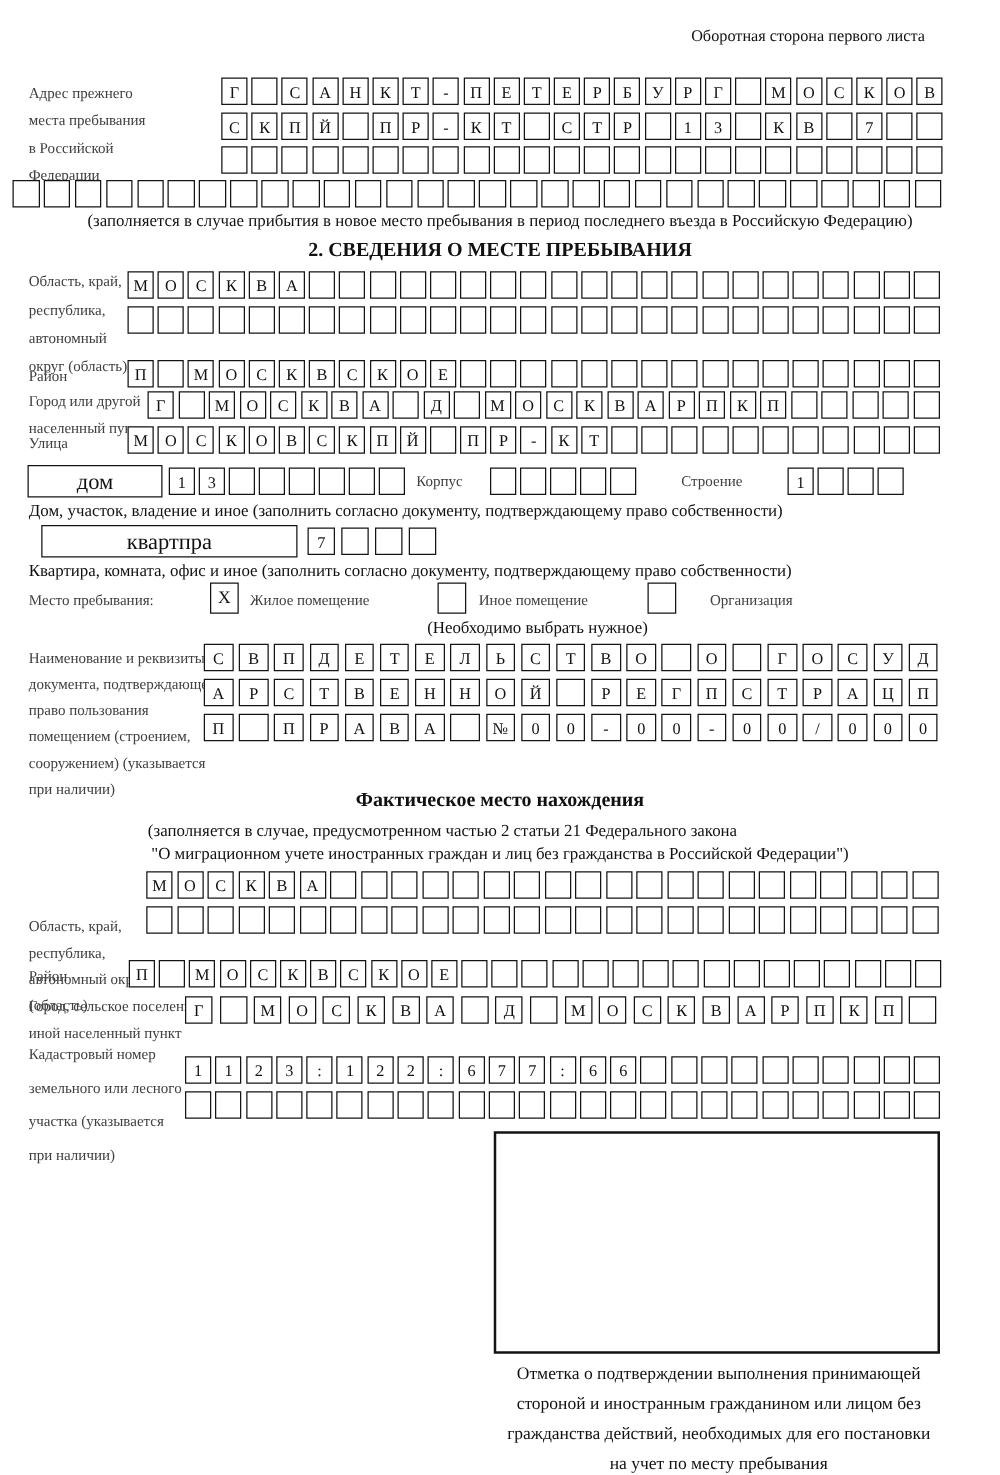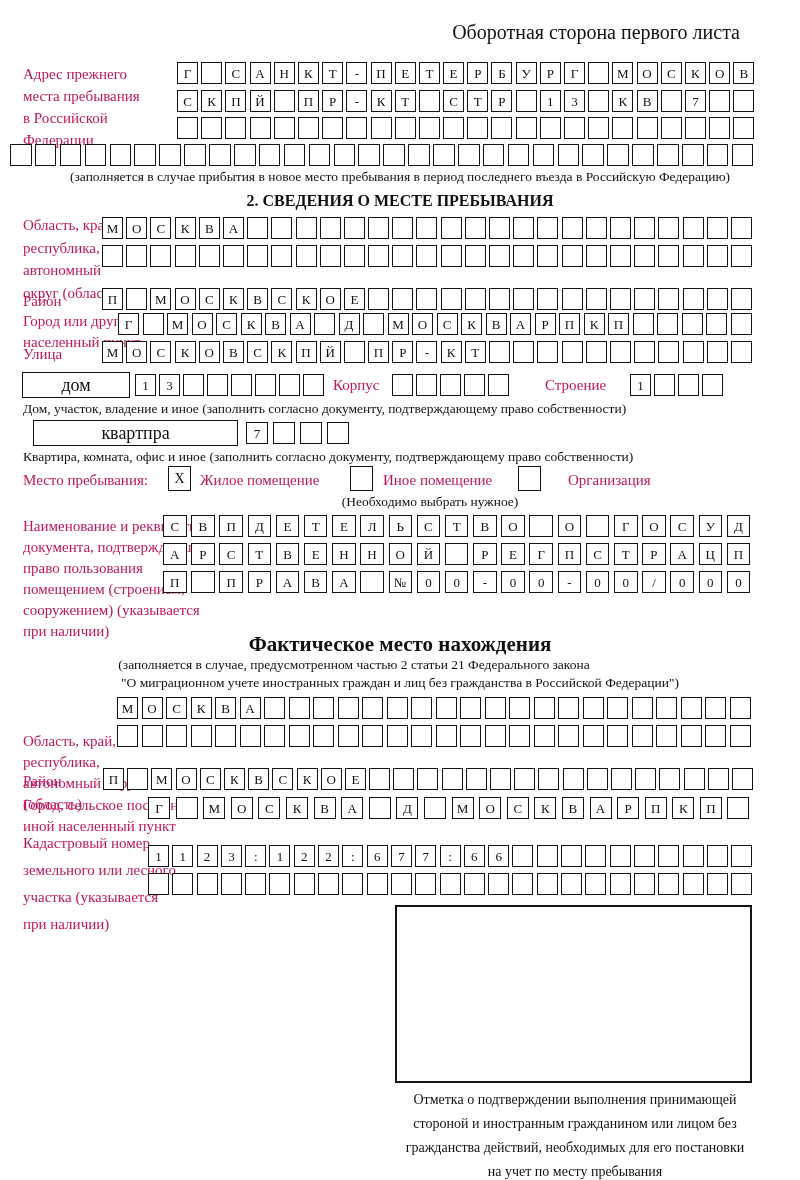--- a/index.html
+++ b/index.html
@@ -1,18 +1,18 @@
 <!DOCTYPE html>
 <html><head>
 <meta charset="utf-8">
 <style>
   html,body{margin:0;padding:0;background:#fff;}
   #page{position:relative;width:800px;height:1180px;background:#fff;
         font-family:"Liberation Serif", serif;color:#111;overflow:hidden;}
-  .lbl{position:absolute;font-size:15px;line-height:22px;white-space:pre-line;color:#be185d;}
+  .lbl{position:absolute;font-size:12px;line-height:22px;white-space:pre-line;color:#404040;}
   .lbl.tight{line-height:21px;}
   .lbl.lh23{line-height:22.7px;}
   .lbl.lh27{line-height:27px;}
   .note{position:absolute;font-size:13.5px;color:#111;}
   .center{text-align:center;}
   .title{position:absolute;font-size:16px;font-weight:bold;text-align:center;width:800px;}
   .boxrow{position:absolute;display:flex;}
   .boxrow .c{flex:0 0 auto;width:var(--w,21px);height:22px;margin-right:var(--g,3.2px);
              border:1.8px solid #141414;box-sizing:border-box;background:#fff;
              display:flex;align-items:center;justify-content:center;
@@ -21,21 +21,21 @@
         display:flex;align-items:center;justify-content:center;font-size:18px;}
   .chk{position:absolute;width:23px;height:25px;border:1.8px solid #141414;box-sizing:border-box;
        display:flex;align-items:center;justify-content:center;font-size:14px;background:#fff;}
   .bigbox{position:absolute;border:2px solid #141414;box-sizing:border-box;background:#fff;}
 </style>
 </head>
 <body>
 
 <div id="page">
 
-  <div class="note" style="top:21px;left:440px;width:300px;text-align:right;font-size:20px;">Оборотная сторона первого листа</div>
+  <div class="note" style="top:21px;left:440px;width:300px;text-align:right;font-size:13px;">Оборотная сторона первого листа</div>
 
   <div class="lbl" style="top:63px;left:23px;">Адрес прежнего
 места пребывания
 в Российской
 Федерации</div>
   <div class="boxrow" style="top:62px;left:177px;--w:21px;--g:3.2px;">
       <div class="c">Г</div>
       <div class="c"></div>
       <div class="c">С</div>
       <div class="c">А</div>
@@ -419,21 +419,21 @@
       <div class="c">0</div>
       <div class="c">-</div>
       <div class="c">0</div>
       <div class="c">0</div>
       <div class="c">/</div>
       <div class="c">0</div>
       <div class="c">0</div>
       <div class="c">0</div>
     </div>
 
-  <div class="title" style="top:632px;left:0;font-size:21px;">Фактическое место нахождения</div>
+  <div class="title" style="top:632px;left:0;font-size:16px;">Фактическое место нахождения</div>
   <div class="note center" style="top:657px;left:0;width:708px;">(заполняется в случае, предусмотренном частью 2 статьи 21 Федерального закона</div>
   <div class="note center" style="top:675px;left:0;width:800px;">"О миграционном учете иностранных граждан и лиц без гражданства в Российской Федерации")</div>
 
   <div class="lbl tight" style="top:697px;left:23px;margin-top:34px;">Область, край,
 республика,
 автономный округ
 (область)</div>
   <div class="boxrow" style="top:697px;left:117px;--w:21px;--g:3.5px;">
       <div class="c">М</div>
       <div class="c">О</div>

